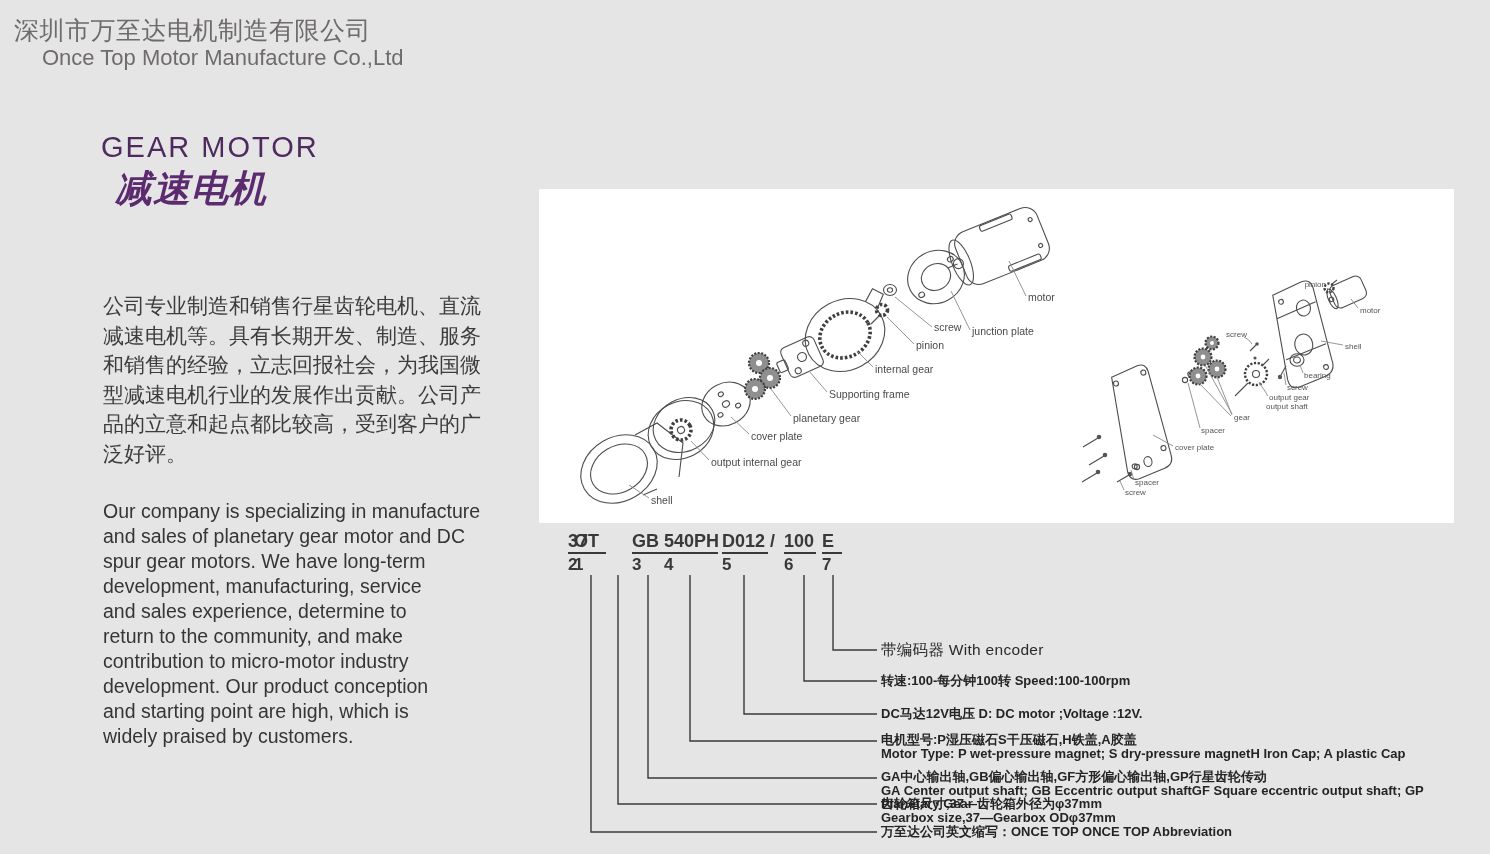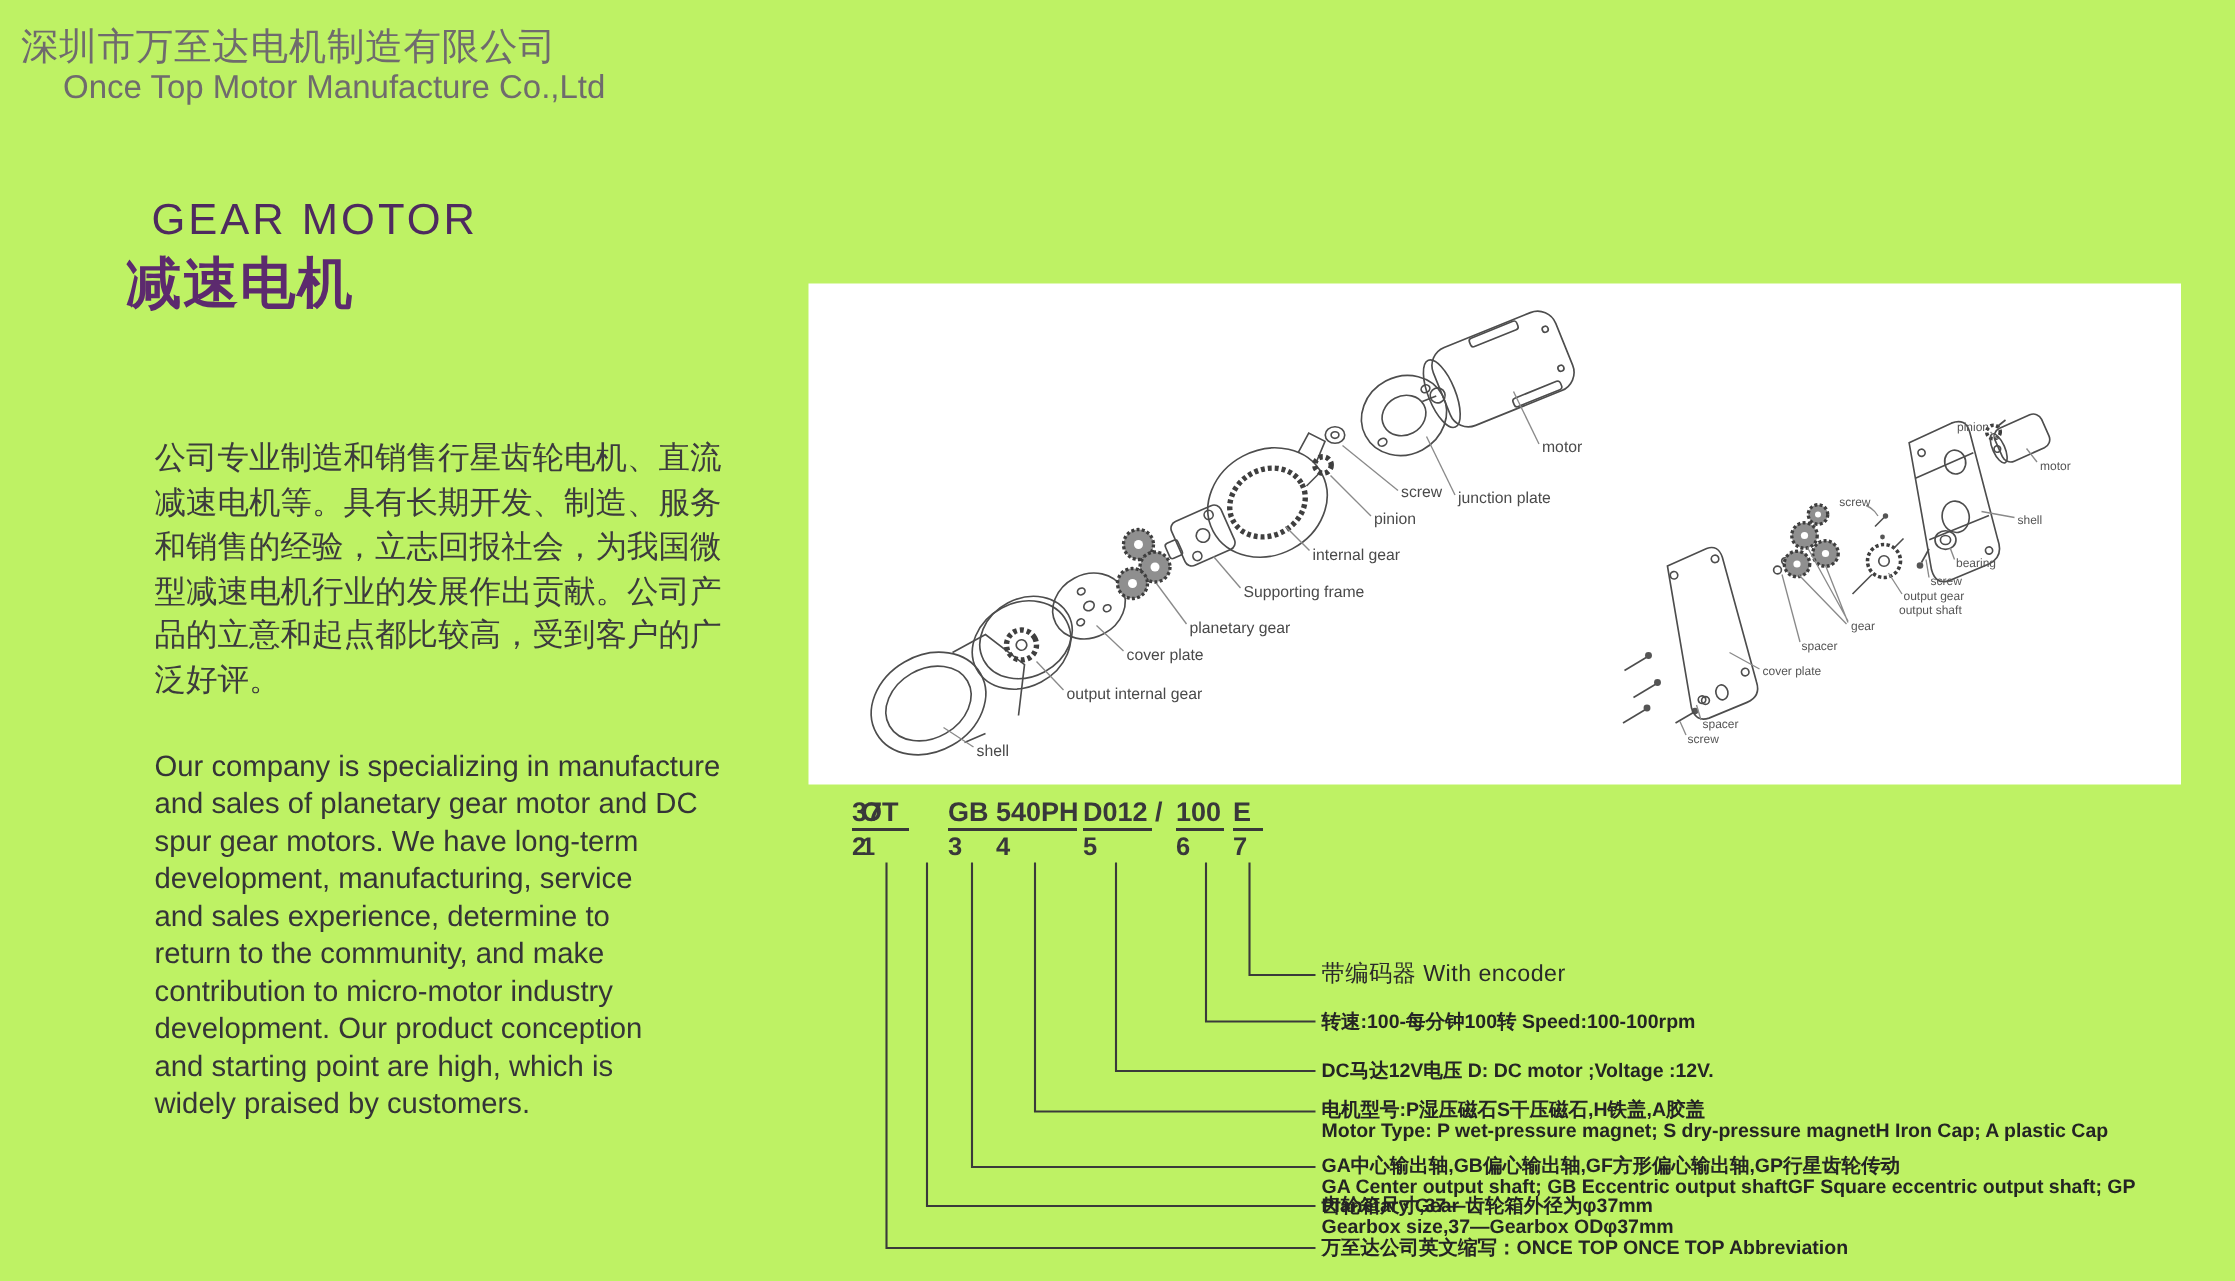--- a/index.html
+++ b/index.html
@@ -1,27 +1,27 @@
 <!DOCTYPE html>
 <html><head>
 <meta charset="utf-8">
 <style>
   html,body{margin:0;padding:0;background:#cfcddb;}
   .page{
     position:relative;width:1490px;height:854px;overflow:hidden;
-    background:#bef264;
+    background:#e5e5e5;
     font-family:"Liberation Sans","DejaVu Sans",sans-serif;
     color:#403f41;
   }
   
   .co-zh{position:absolute;left:14px;top:14px;font-size:25px;font-weight:500;color:#6f6b6d;letter-spacing:0.5px;}
   .co-en{position:absolute;left:14px;top:45px;font-size:22px;font-weight:400;color:#6f6b6d;margin-left:28px;}
   
   .title-en{position:absolute;left:101px;top:131px;margin:0;font-size:29px;font-weight:500;letter-spacing:2px;color:#4e2a5f;text-align:right;}
-  .title-zh{position:absolute;left:84px;top:164px;margin:0;font-size:37px;font-weight:600;letter-spacing:1px;color:#5c2a6e;}
+  .title-zh{position:absolute;left:115px;top:164px;margin:0;font-size:37px;font-weight:600;letter-spacing:1px;color:#5c2a6e;font-style:italic;}
   .para-zh{position:absolute;left:103px;top:291px;width:380px;margin:0;
     font-size:21px;line-height:29.6px;white-space:pre-line;color:#3c3b3d;}
   .para-en{position:absolute;left:103px;top:499px;width:420px;margin:0;
     font-size:19.5px;line-height:25px;white-space:pre-line;color:#353437;}
   
   .panel{position:absolute;left:539px;top:189px;width:915px;height:334px;background:#ffffff;}
   .panel svg{display:block;}
   .ln{fill:none;stroke:#4d4d4d;stroke-width:1.1;}
   .lnt{fill:none;stroke:#3f3f3f;stroke-width:3.6;stroke-dasharray:2.6 2;}
   .gdark{fill:#8f8f8f;stroke:#3e3e3e;stroke-width:2.2;stroke-dasharray:2 1.5;}

